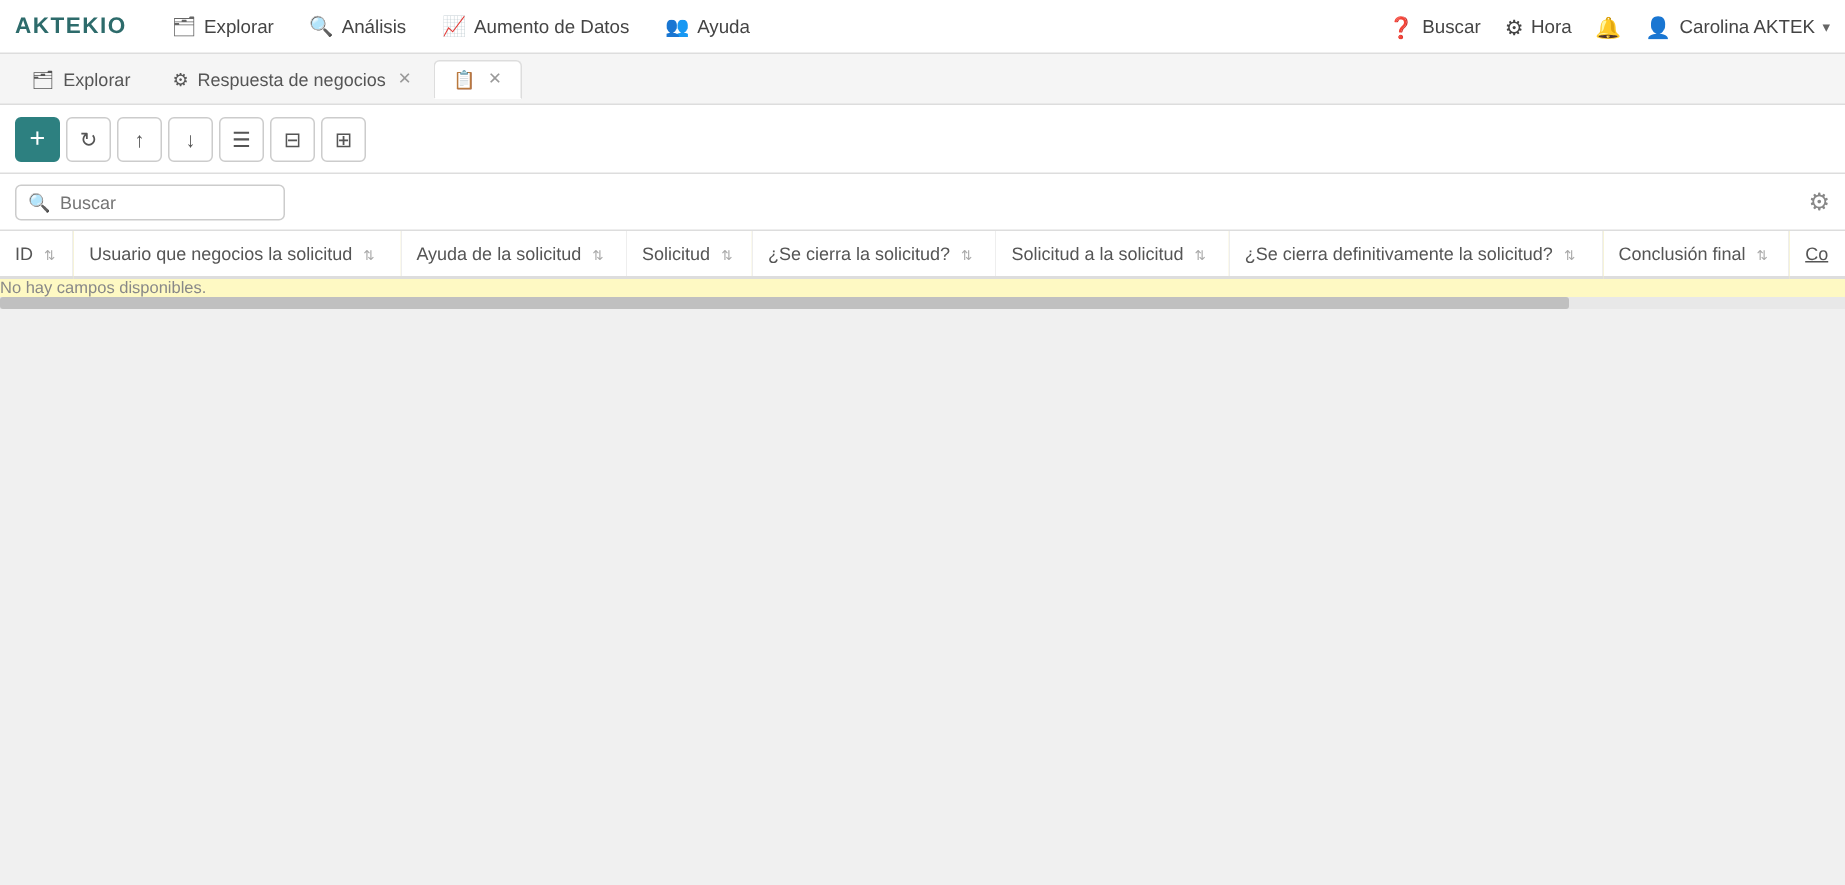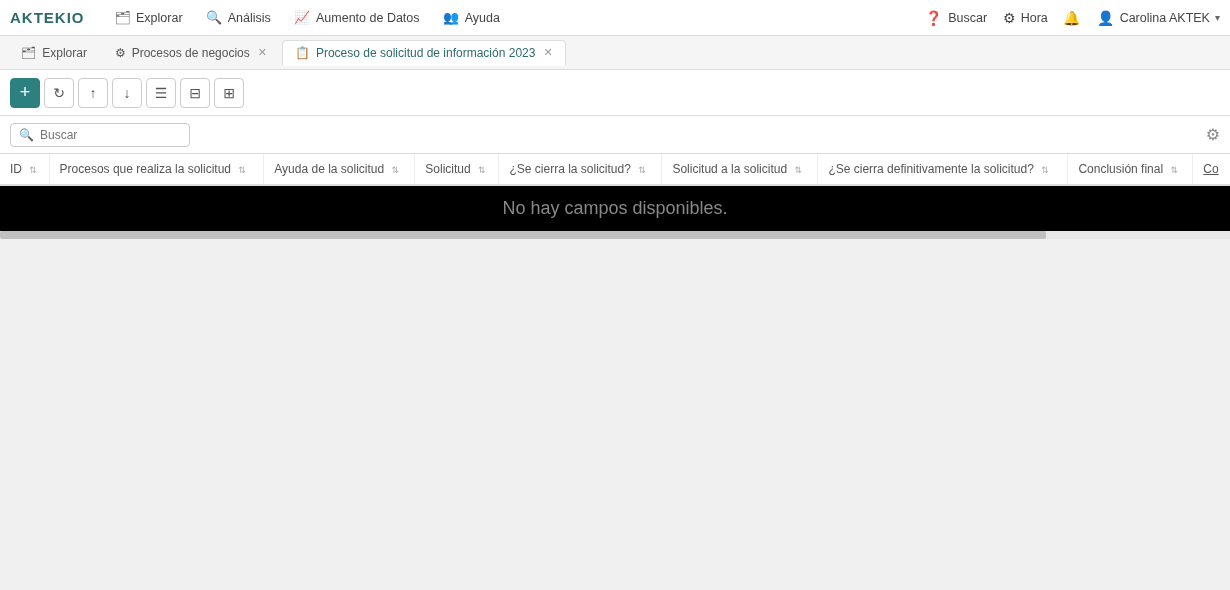--- a/index.html
+++ b/index.html
@@ -65,30 +65,30 @@
       border: 1px solid #ccc; border-radius: 4px; padding: 4px 8px;
       width: 180px; background: #fff;
     }
     .search-box input {
       border: none; outline: none; font-size: 12px; width: 130px; color: #8b5cf6;
     }
     .search-icon { color: #888; font-size: 12px; }
     .settings-icon { color: #888; font-size: 16px; cursor: pointer; }
 
     
-    .table-container { background: #000000; overflow-x: auto; }
+    .table-container { background: #fef9c3; overflow-x: auto; }
     .data-table { width: 100%; border-collapse: collapse; min-width: 1100px; }
     .data-table th {
       background: #fff; border-bottom: 2px solid #ddd; border-right: 1px solid #eee;
       padding: 8px 10px; font-weight: 500; font-size: 12px; color: #555;
       text-align: left; white-space: nowrap; position: relative; cursor: pointer;
     }
     .data-table th:last-child { border-right: none; text-decoration: underline; }
     .col-sort { font-size: 9px; color: #aaa; margin-left: 4px; }
-    .no-data { text-align: center; padding: 12px; color: #888; font-size: 18px; }
+    .no-data { color: #888; font-size: 11px; }
 
     .content-area { background: #f0f0f0; height: calc(590px - 36px - 34px - 46px - 38px - 42px - 8px); }
   </style>
 </head>
 <body>
 
 <div class="top-nav">
   <div class="top-nav-left">
     <div class="logo">
       <span class="logo-text">AKTEKIO</span>
@@ -132,26 +132,25 @@
   </div>
 </div>
 
 <div class="tab-bar">
   <div class="tab">
     <span class="tab-icon">🗂</span>
     <span>Explorar</span>
   </div>
   <div class="tab">
     <span class="tab-icon">⚙</span>
-    <span>Procesos de negocios</span>
+    <span>Respuesta de negocios</span>
     <span class="tab-close">✕</span>
   </div>
   <div class="tab active">
     <span class="tab-icon">📋</span>
-    <span>Proceso de solicitud de información 2023</span>
     <span class="tab-close">✕</span>
   </div>
 </div>
 
 <div class="toolbar">
   <button class="tool-btn primary">+</button>
   <button class="tool-btn">↻</button>
   <button class="tool-btn">↑</button>
   <button class="tool-btn">↓</button>
   <button class="tool-btn">☰</button>
@@ -169,21 +168,21 @@
 
 <div class="table-container">
   <table class="data-table">
     <thead>
       <tr>
         <th>
           <span>ID</span>
           <span class="col-sort">⇅</span>
         </th>
         <th>
-          <span>Procesos que realiza la solicitud</span>
+          <span>Usuario que negocios la solicitud</span>
           <span class="col-sort">⇅</span>
         </th>
         <th>
           <span>Ayuda de la solicitud</span>
           <span class="col-sort">⇅</span>
         </th>
         <th>
           <span>Solicitud</span>
           <span class="col-sort">⇅</span>
         </th>

